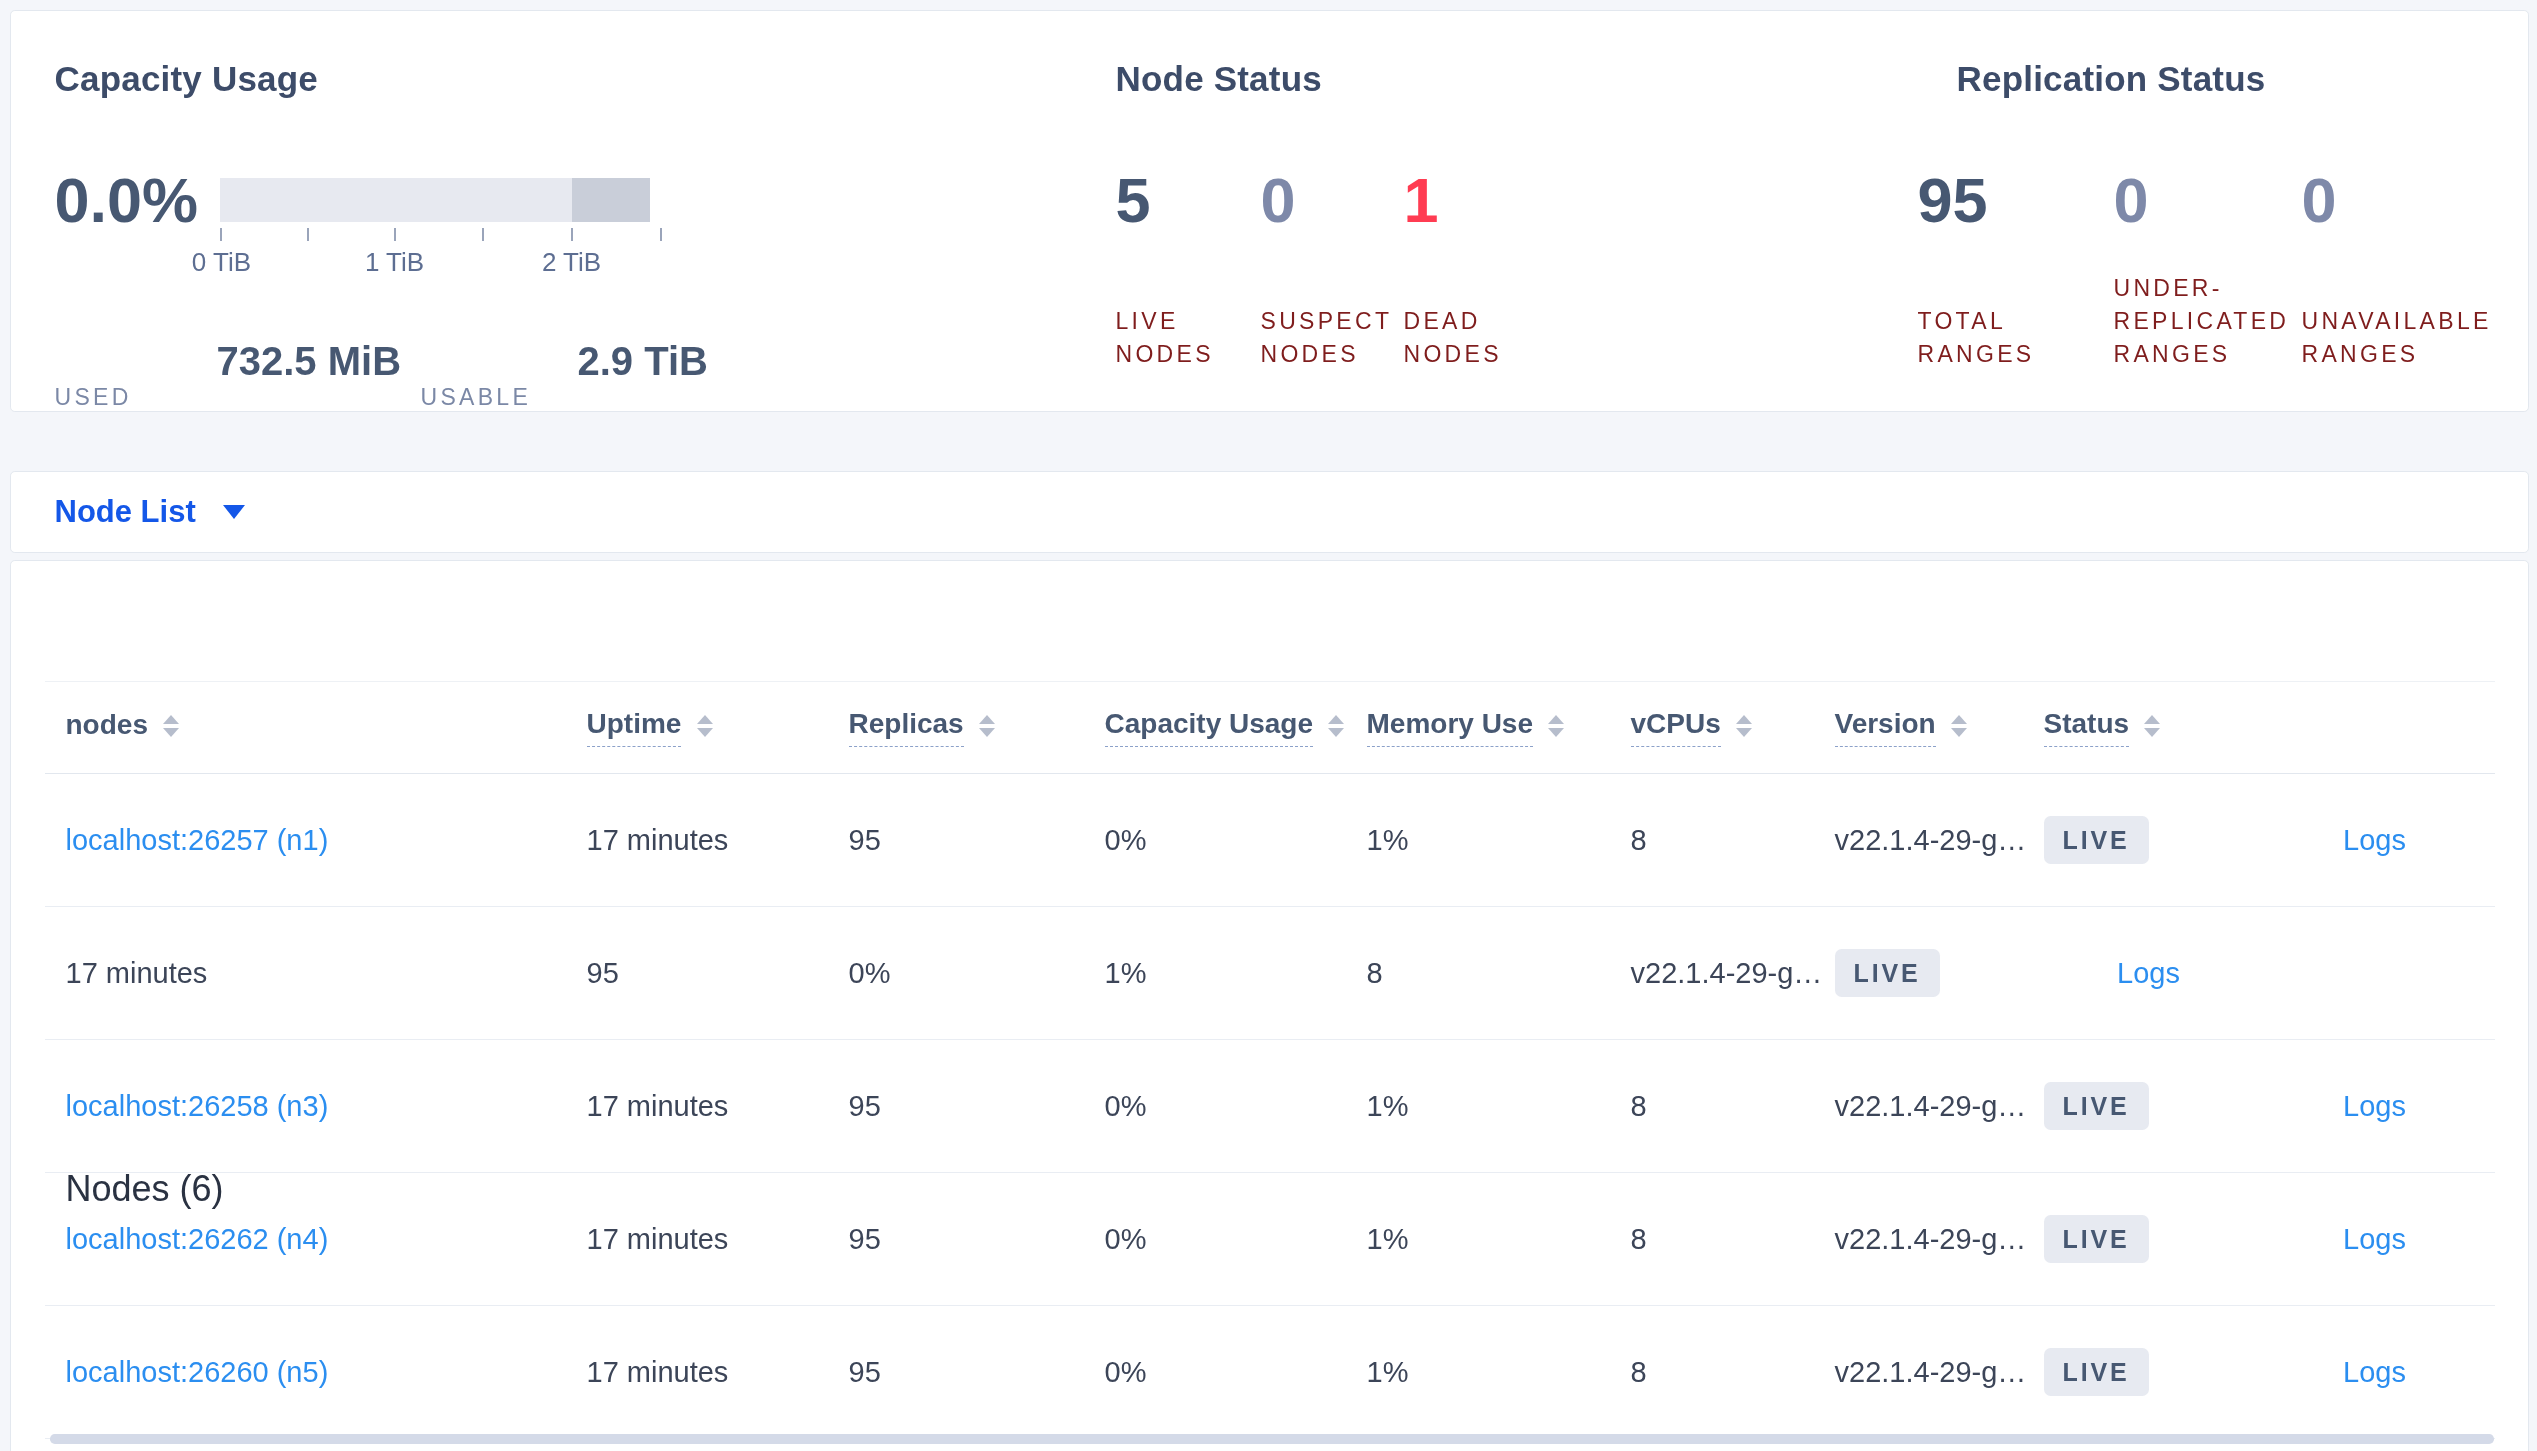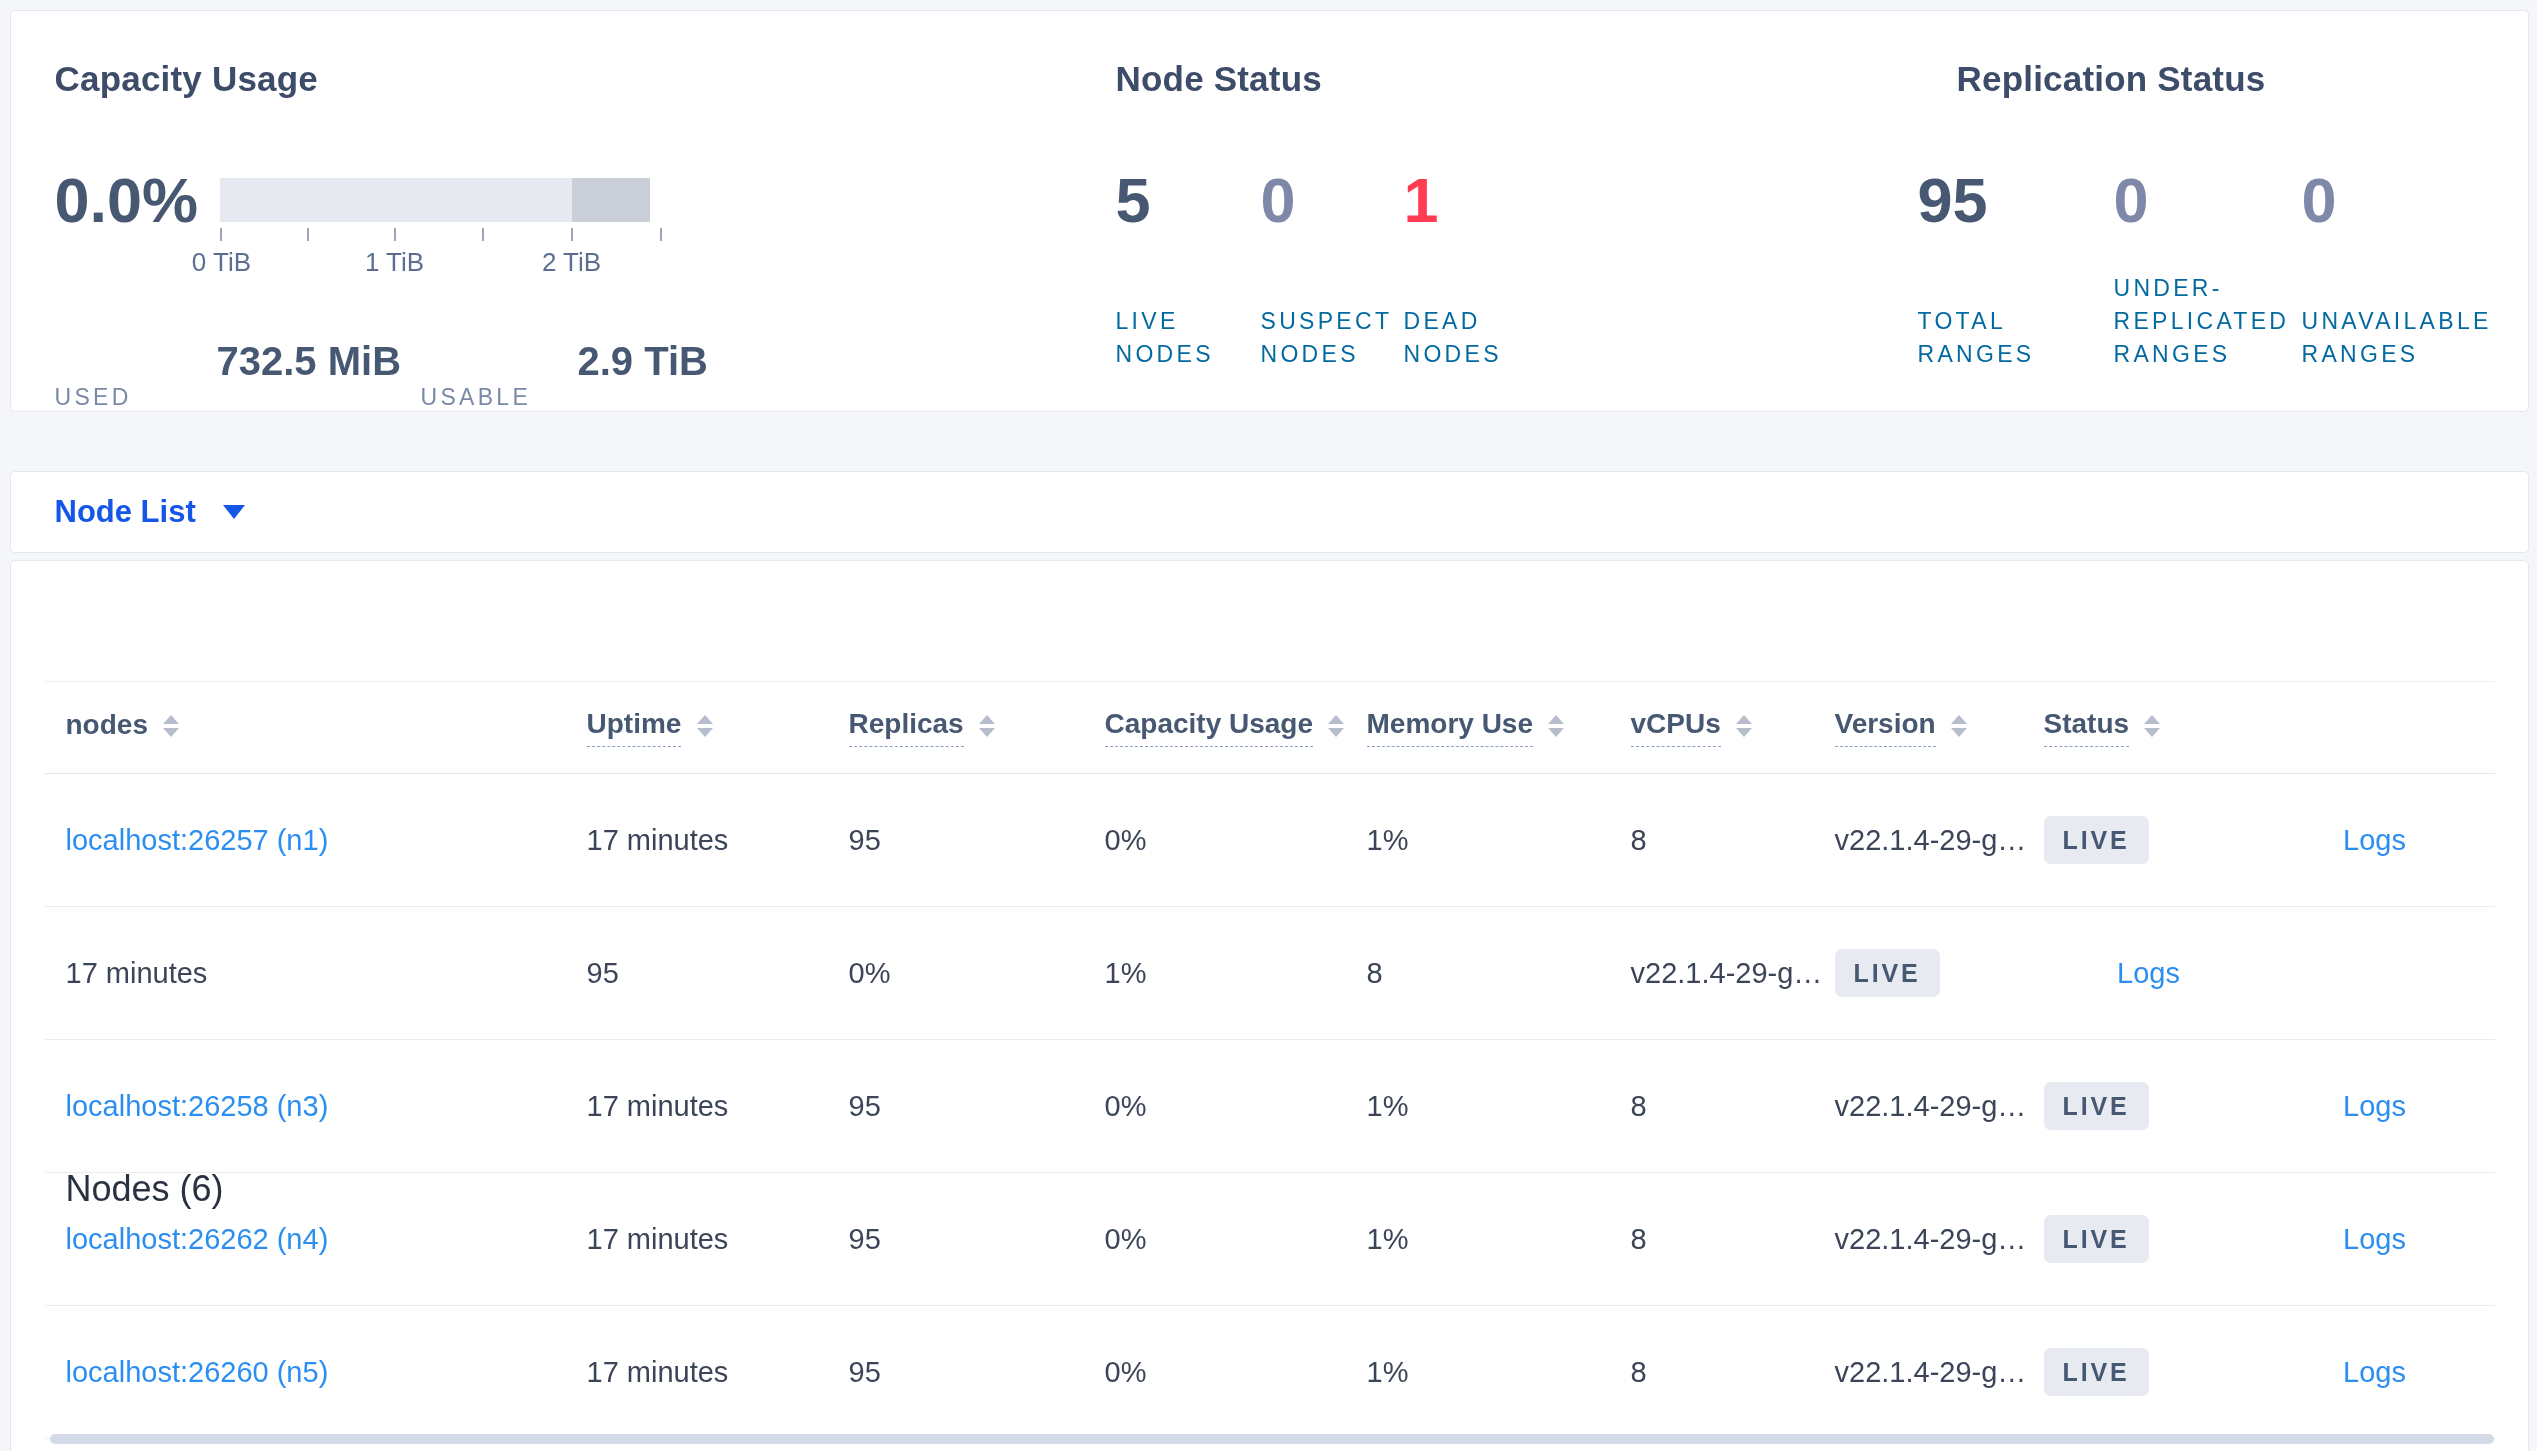--- a/index.html
+++ b/index.html
@@ -21,21 +21,21 @@
   .sec-title {
     position:absolute; top:48px;
     font-size:35px; font-weight:600; color:#3d4c69; letter-spacing:0.2px;
   }
   .big-num {
     position:absolute; top:151px;
     font-size:63px; font-weight:600; color:#475872; line-height:76px;
   }
   .caption {
     position:absolute; bottom:40px;
-    font-size:23px; font-weight:500; color:#0369a1;
+    font-size:23px; font-weight:500; color:#7f1d1d;
     letter-spacing:3.3px; line-height:33px;
   }
   
   #cap-bar { position:absolute; left:209px; top:167px; width:430px; height:44px; }
   #cap-bar .track { position:absolute; left:0; top:0; width:100%; height:100%; background:#e7e9f0; }
   #cap-bar .tail  { position:absolute; right:0; top:0; width:78px; height:100%; background:#c9ced9; }
   .tick { position:absolute; top:50px; width:2.9px; height:13.3px; background:#9aa4ba; }
   .tick-label {
     position:absolute; top:69px; transform:translateX(-50%);
     font-size:26px; color:#5d6e92; white-space:nowrap;

